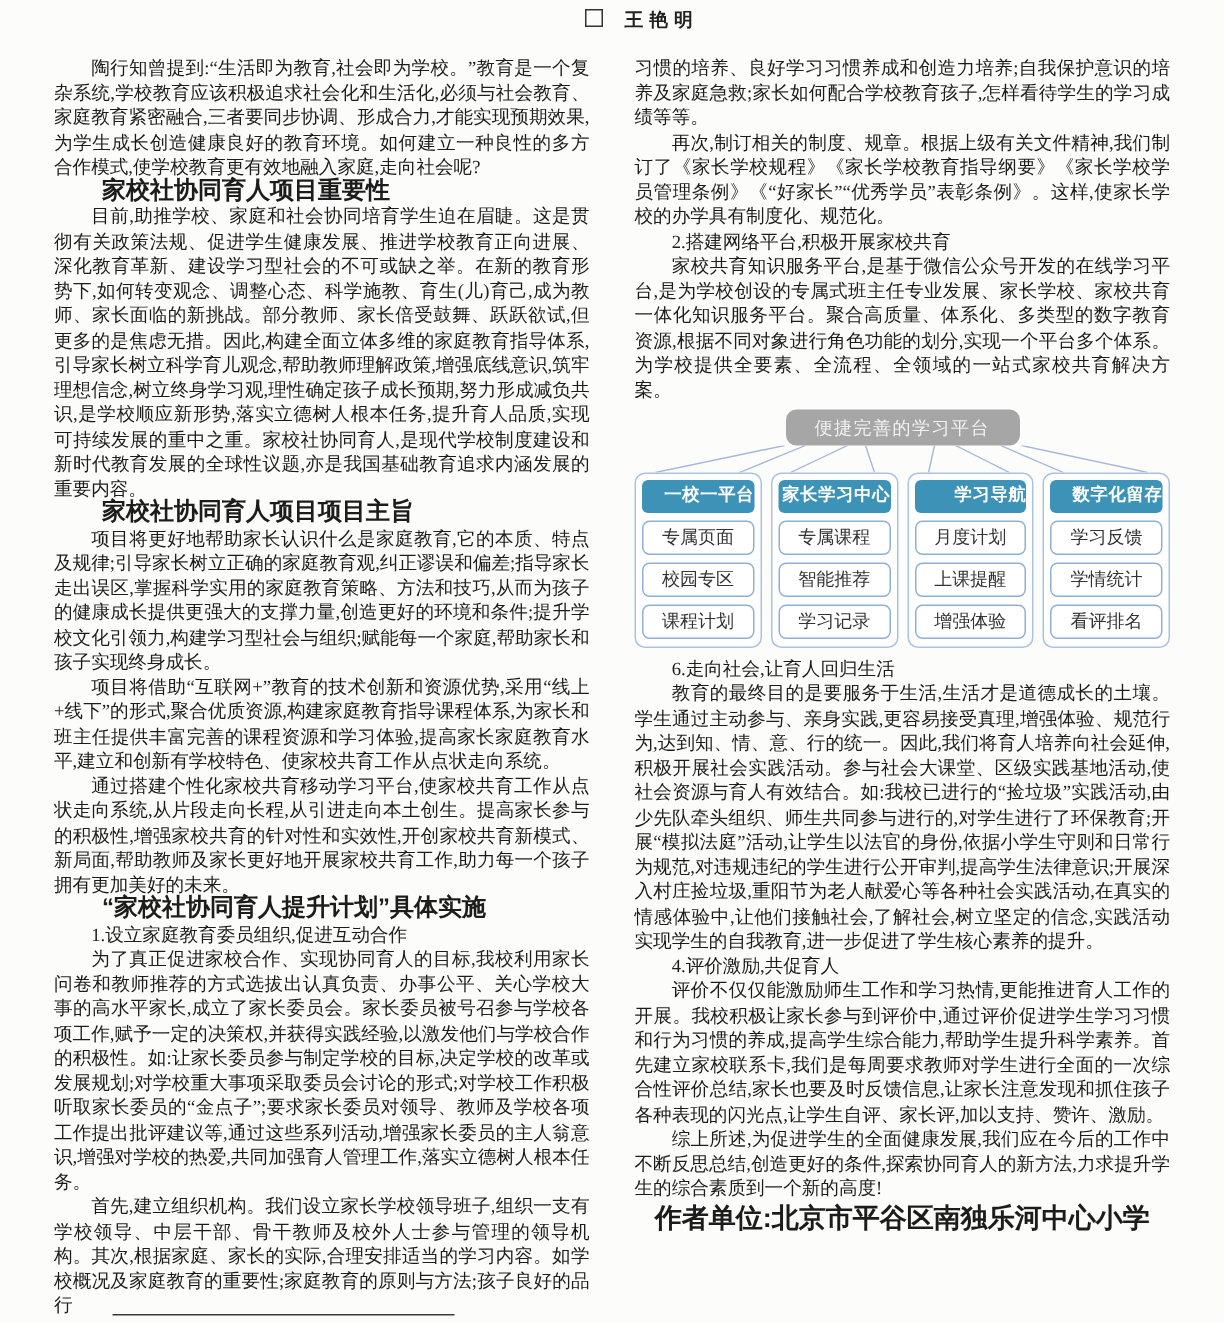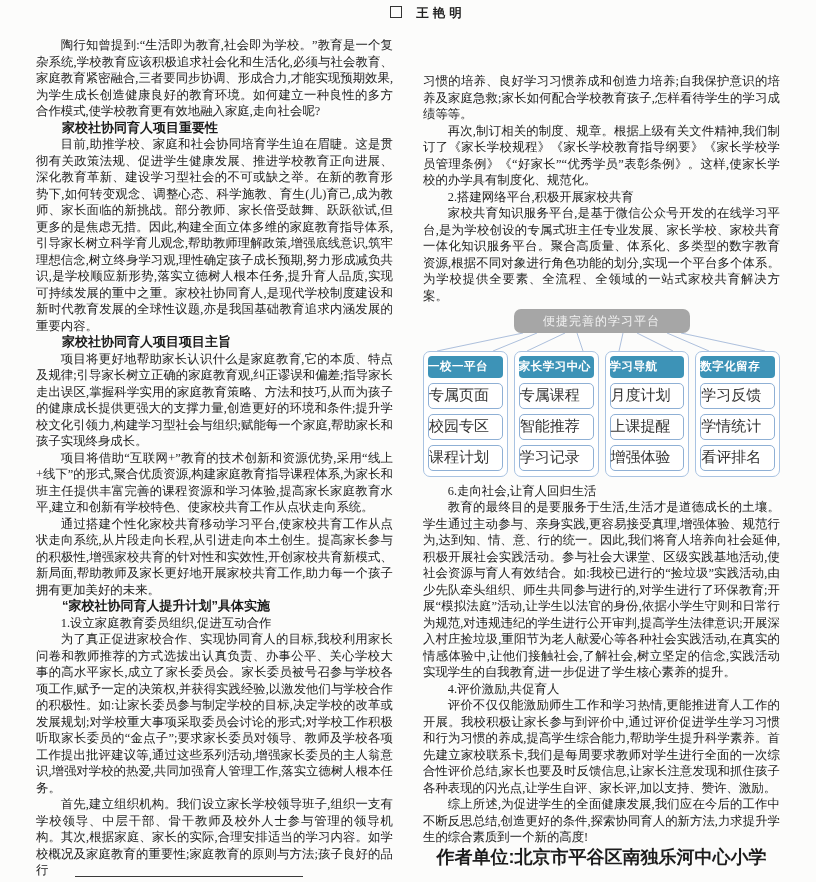--- a/index.html
+++ b/index.html
@@ -17,55 +17,55 @@
     display:inline-block; width:10px; height:10px; border:1.2px solid #333;
     vertical-align:-1px; margin-right:14px; background:transparent;
   }
   .author-name { letter-spacing:4px; font-weight:bold; font-family:"Liberation Serif","DejaVu Serif",serif; }
   .columns {
     position:absolute; top:37px; left:36px; width:744px;
     display:flex; gap:30px;
   }
   .col { width:357px; font-size:12.4px; line-height:16.5px; text-align:justify; }
   .col p { margin:0; text-indent:2em; }
-  .col p.cont { text-indent:0;margin-top:36px; }
+  .col p.cont { text-indent:0; }
   h3.heading {
-    margin:0; text-indent:2em; font-weight:bold; font-size:13px; line-height:16.5px;
+    margin:0; text-indent:2em; font-weight:bold; font-size:16px; line-height:16.5px;
     font-family:"Liberation Sans","DejaVu Sans",sans-serif;
   }
   p.subhead { text-indent:2em; }
   .author-affiliation {
     margin:0; text-align:center; font-weight:bold; font-size:18px; line-height:18px;
     font-family:"Liberation Sans","DejaVu Sans",sans-serif; text-indent:0 !important;
     padding-top:2px;
   }
   
   .diagram { margin:5px 0 6px 0; }
   .topbox {
-    width:176px; height:24px; margin:0 auto; border-radius:7px;
+    width:156px; height:24px; margin:0 auto; border-radius:7px;
     background:var(--top-box-bg,#a6a6a6); color:var(--top-box-text,#f2f2f2);
     font-size:12px; line-height:24px; text-align:center; letter-spacing:1px;
     font-family:"Liberation Sans","DejaVu Sans",sans-serif;
   }
   .fan { display:block; width:356px; height:18px; }
   .fan line { stroke:var(--line,#a3b8d8); stroke-width:0.9; }
   .dcols { display:flex; gap:6px; }
   .dcol {
     flex:1; border:1px solid var(--col-border,#a9c3e2); border-radius:7px;
     padding:4px 4px 5px 4px; background:#fff;
   }
   .dhead {
     background:var(--header-bg,#3d93b7); color:#fff; border-radius:4px;
     font-family:"Liberation Sans","DejaVu Sans",sans-serif;
     font-weight:bold; font-size:11.5px; line-height:1; padding:5px 0;
-    text-align:left; letter-spacing:0.5px;
+    text-align:right; letter-spacing:0.5px;
   }
   .ditem {
     border:1px solid var(--box-border,#8fb0d5); border-radius:5px;
-    margin-top:5px; text-align:left; font-size:15px; line-height:1;
+    margin-top:5px; text-align:center; font-size:12px; line-height:1;
     padding:4.5px 0; color:#333; background:#fff;
   }
   .footnote-rule {
     position:absolute; left:75px; top:876px; width:228px; height:0;
     border-top:1.5px solid #3a3a3a;
   }
 </style>
 </head>
 <body>
 

